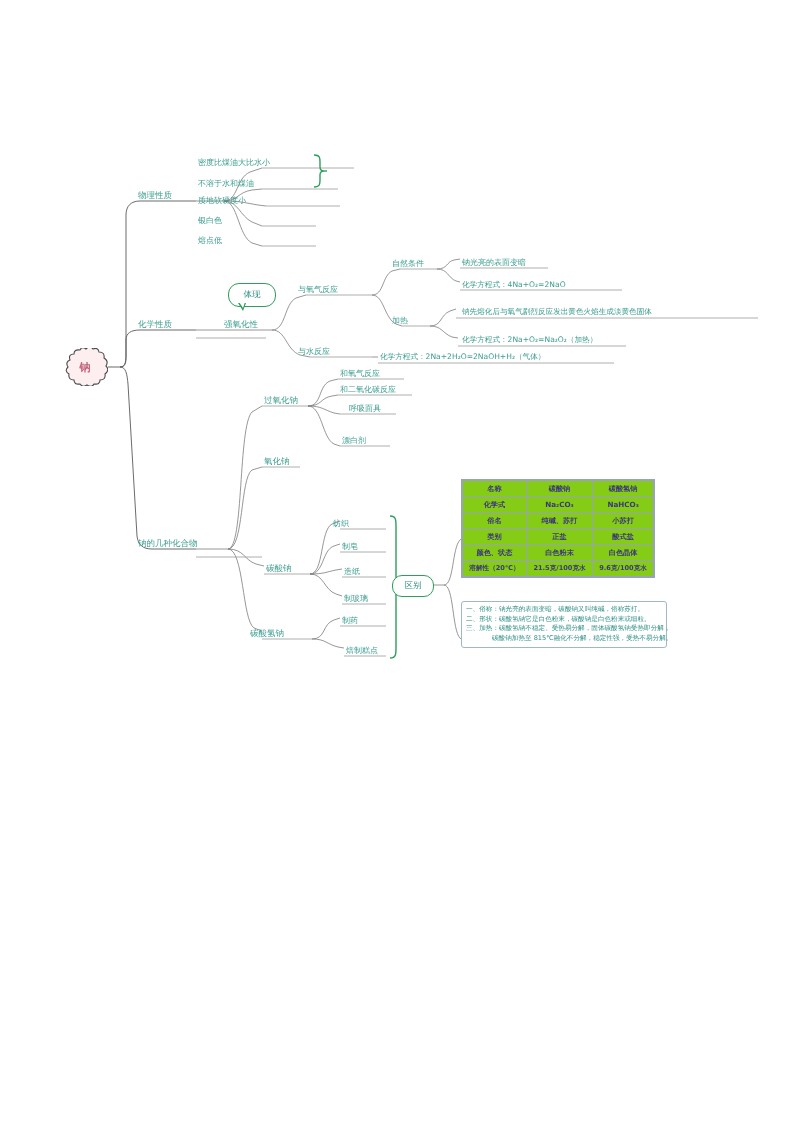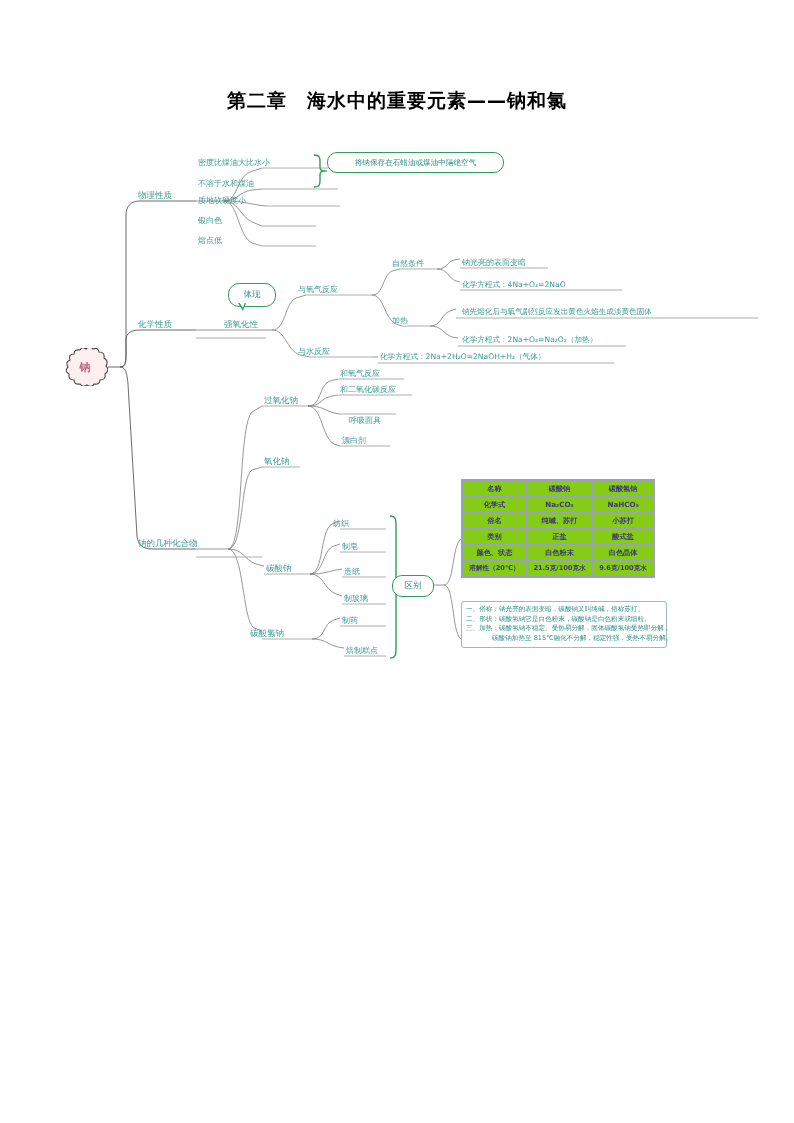--- a/index.html
+++ b/index.html
@@ -106,21 +106,20 @@
     font-size:6.6px;color:#2f8f86;line-height:9.6px;white-space:nowrap;
     font-family:"DejaVu Sans","Liberation Sans",sans-serif;
   }
   .notes .ln.ind{padding-left:26px;}
 </style>
 </head>
 <body>
 
 <div id="page">
 
-  <div class="title">第二章　海水中的重要元素——钠和氯</div>
 
   <svg class="links" viewBox="0 0 794 1123">
 
     <path class="lk" d="M108,367 L120,367"></path>
     <path class="lk" d="M120,367 C126,367 126,360 126,352 L126,215 C126,206 131,201 140,201 L196,201"></path>
     <path class="lk" d="M120,367 C126,367 126,362 126,356 L126,340 C126,333 131,330 140,330 L196,330"></path>
     <path class="lk" d="M120,367 C126,367 127,374 128,384 L137,536 C138,545 143,549 152,549 L196,549"></path>
 
     <path class="lk2" d="M196,201 L224,201"></path>
     <path class="lk2" d="M224,201 C238,201 236,178 250,172 L262,168"></path>
@@ -216,23 +215,20 @@
     <span class="lbl">钠</span>
   </div>
 
   <div class="n lvl1" style="left:138px;top:190px;">物理性质</div>
   <div class="n lvl2" style="left:198px;top:157px;">密度比煤油大比水小</div>
   <div class="n lvl2" style="left:198px;top:178px;">不溶于水和煤油</div>
   <div class="n lvl2" style="left:198px;top:195px;">质地软硬度小</div>
   <div class="n lvl2" style="left:198px;top:215px;">银白色</div>
   <div class="n lvl2" style="left:198px;top:235px;">熔点低</div>
 
-  <div class="notebox">
-    <span>将钠保存在石蜡油或煤油中隔绝空气</span>
-  </div>
 
   <div class="n lvl1" style="left:138px;top:319px;">化学性质</div>
   <div class="n lvl1" style="left:224px;top:319px;">强氧化性</div>
 
   <div class="callout">
     <span>体现</span>
     <span class="tail"></span>
     <span class="tail2"></span>
   </div>
 
@@ -252,21 +248,21 @@
 
   <div class="n lvl1" style="left:138px;top:538px;">钠的几种化合物</div>
 
   <div class="n lvl1" style="left:264px;top:395px;">过氧化钠</div>
   <div class="n lvl1" style="left:264px;top:456px;">氧化钠</div>
   <div class="n lvl1" style="left:266px;top:563px;">碳酸钠</div>
   <div class="n lvl1" style="left:250px;top:628px;">碳酸氢钠</div>
 
   <div class="n lvl2" style="left:340px;top:368px;">和氧气反应</div>
   <div class="n lvl2" style="left:340px;top:384px;">和二氧化碳反应</div>
-  <div class="n lvl2" style="left:342px;top:415px;padding-left:7px;">呼吸面具</div>
+  <div class="n lvl2" style="left:342px;top:403px;padding-left:7px;">呼吸面具</div>
   <div class="n lvl2" style="left:342px;top:435px;">漂白剂</div>
 
   <div class="n lvl2" style="left:333px;top:518px;">纺织</div>
   <div class="n lvl2" style="left:342px;top:541px;">制皂</div>
   <div class="n lvl2" style="left:344px;top:566px;">造纸</div>
   <div class="n lvl2" style="left:344px;top:593px;">制玻璃</div>
 
   <div class="n lvl2" style="left:342px;top:615px;">制药</div>
   <div class="n lvl2" style="left:346px;top:645px;">焙制糕点</div>
 

